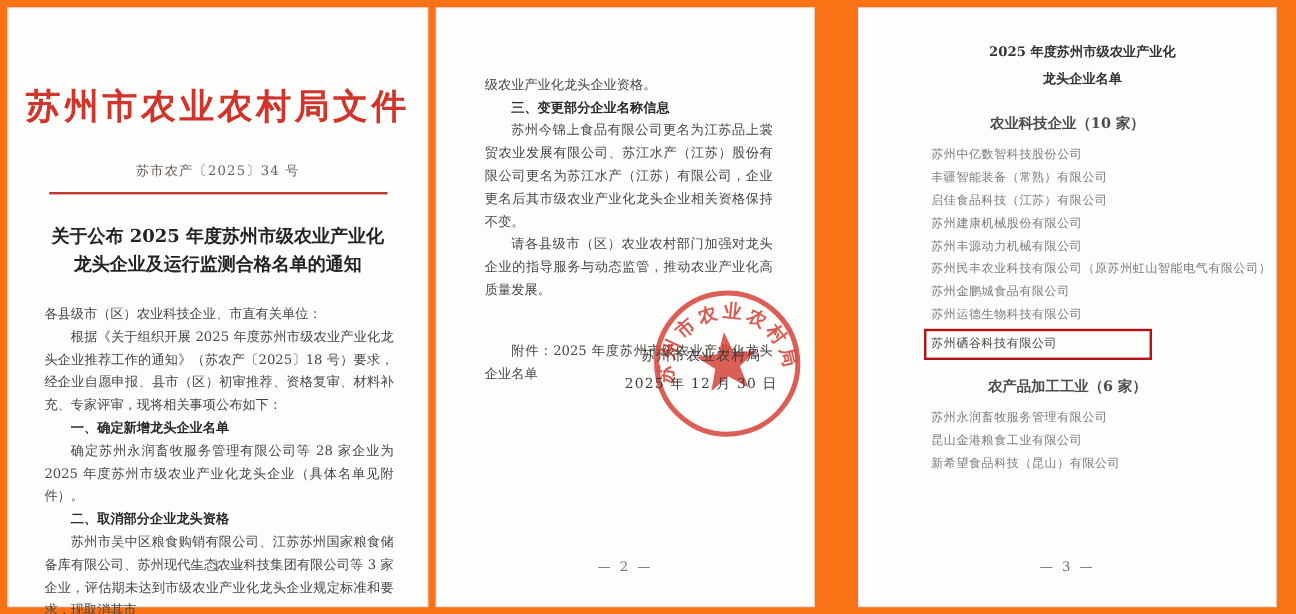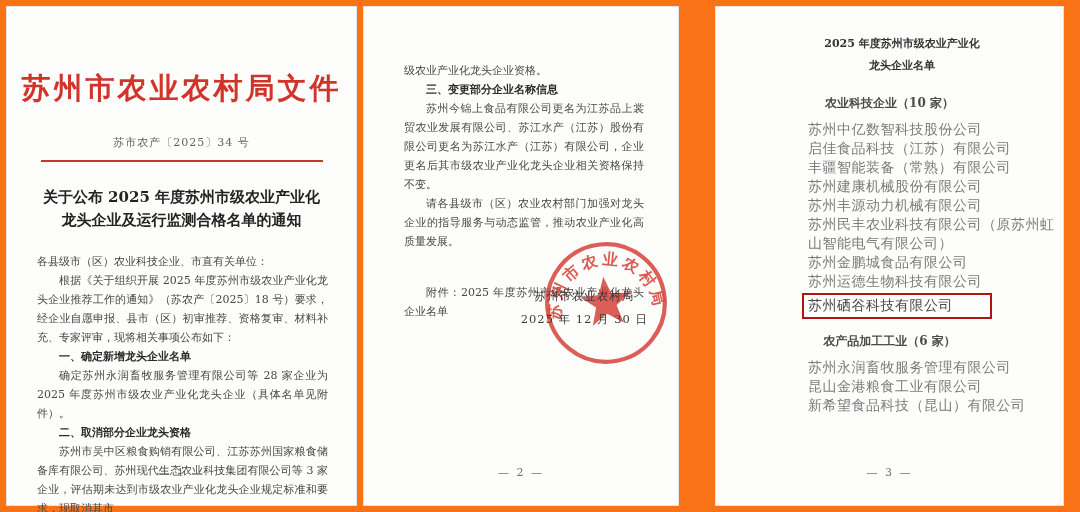--- a/index.html
+++ b/index.html
@@ -48,21 +48,21 @@
           transform:rotate(-6deg); opacity:.88; z-index:1; }
 
   
   .p3-attach { margin:58px 0 0 50px; font-size:12px; color:#4a4a4a; letter-spacing:2px; }
   .p3-title { margin-top:26px; text-align:center; font-weight:bold; color:#333;
               font-size:11px; line-height:22px;padding-left:25px; }
   .p3-cat { margin-top:18px; text-align:center; font-weight:bold; color:#4c4c4c;
             font-size:12px; }
   .p3-cat2 { margin-top:14px; }
   .p3-list { margin:8px 0 0 60px; list-style:none; }
-  .p3-list li { font-size:14px; line-height:19px; color:#7b7b7b; letter-spacing:.5px;margin-left:32px; }
+  .p3-list li { font-size:10px; line-height:19px; color:#7b7b7b; letter-spacing:.5px; }
   .p3-list li.boxed { color:#4c4743; }
   .boxed span.boxwrap {
     display:inline-block; border:2px solid #b01414; padding:1px 10px 2px 4px;
     min-width:190px; margin-left:-6px; margin-top:2px;
   }
 </style>
 </head>
 <body>
 
 <div class="canvas">
@@ -116,22 +116,22 @@
 
   <div class="page page3">
     <div class="p3-title">
       <div>2025 年度苏州市级农业产业化</div>
       <div>龙头企业名单</div>
     </div>
 
     <div class="p3-cat">农业科技企业（10 家）</div>
     <ul class="p3-list">
       <li>苏州中亿数智科技股份公司</li>
+      <li>丰疆智能装备（常熟）有限公司</li>
       <li>启佳食品科技（江苏）有限公司</li>
-      <li>丰疆智能装备（常熟）有限公司</li>
       <li>苏州建康机械股份有限公司</li>
       <li>苏州丰源动力机械有限公司</li>
       <li>苏州民丰农业科技有限公司（原苏州虹山智能电气有限公司）</li>
       <li>苏州金鹏城食品有限公司</li>
       <li>苏州运德生物科技有限公司</li>
       <li class="boxed">
         <span class="boxwrap">
           <span>苏州硒谷科技有限公司</span>
         </span>
       </li>

